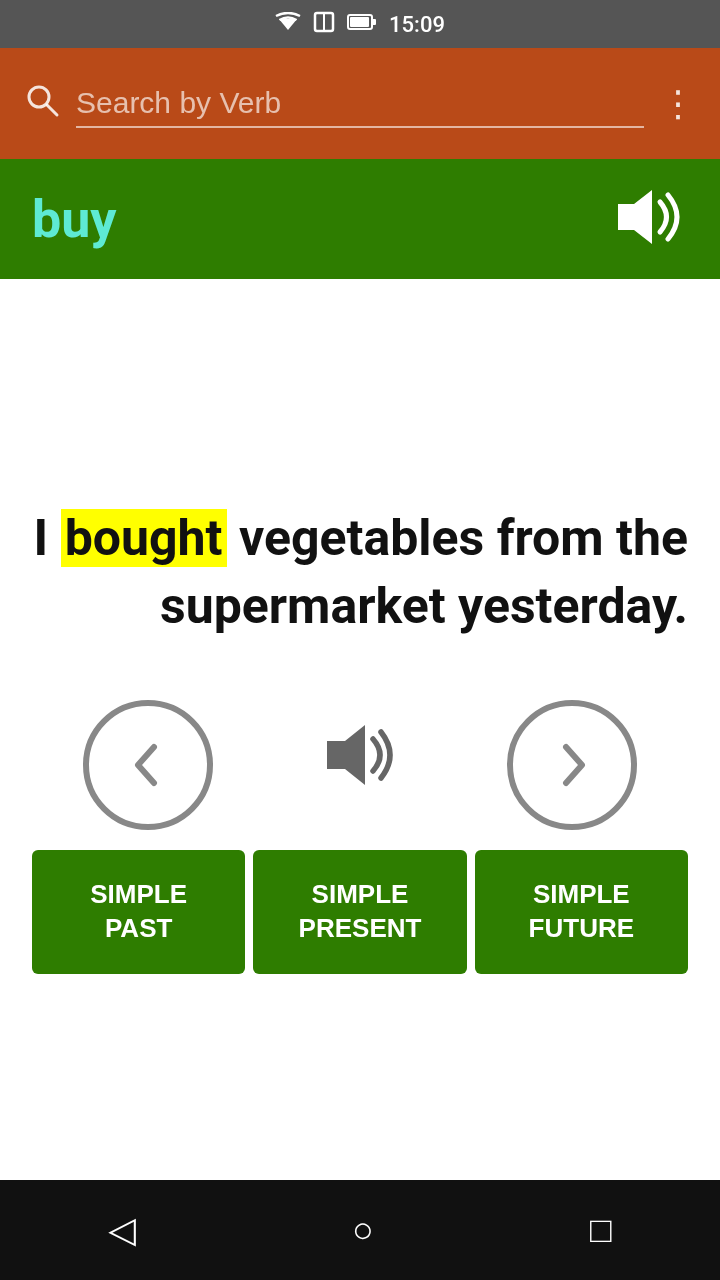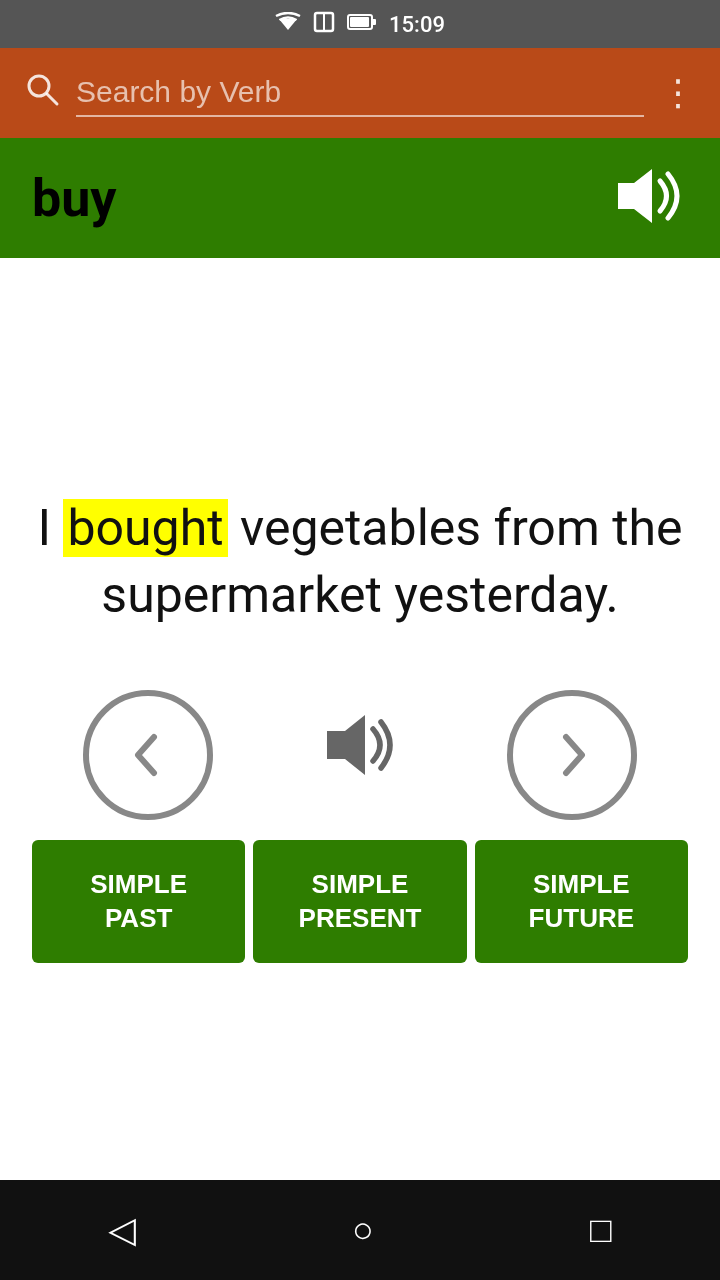--- a/index.html
+++ b/index.html
@@ -32,21 +32,21 @@
     }
     #time {
       color: white;
       font-size: 22px;
       font-weight: 500;
     }
 
     
     #search-bar {
       background: #b94a18;
-      height: 90px;
+      height: 111px;
       display: flex;
       align-items: center;
       padding: 0 24px;
       gap: 16px;
       flex-shrink: 0;
     }
     #search-icon-wrap {
       color: rgba(255,255,255,0.85);
       font-size: 34px;
     }
@@ -73,43 +73,44 @@
     
     #verb-header {
       background: #2e7d00;
       height: 120px;
       display: flex;
       align-items: center;
       padding: 0 32px;
       flex-shrink: 0;
     }
     #verb-title {
-      color: #000000;
+      color: #5eead4;
       font-size: 52px;
       font-weight: bold;
       flex: 1;
     }
 
     
     #main-content {
       flex: 1;
       background: white;
       display: flex;
       flex-direction: column;
       align-items: center;
       justify-content: center;
       padding: 40px 32px 20px;
     }
 
     #sentence-container {
-      text-align: center;
+      text-align: right;
       font-size: 50px;
       line-height: 1.35;
       color: #111;
       margin-bottom: 60px;
+      font-weight: bold;
     }
     .highlight {
       background-color: #ffff00;
       padding: 0 4px;
     }
 
     
     #controls-row {
       display: flex;
       align-items: center;

